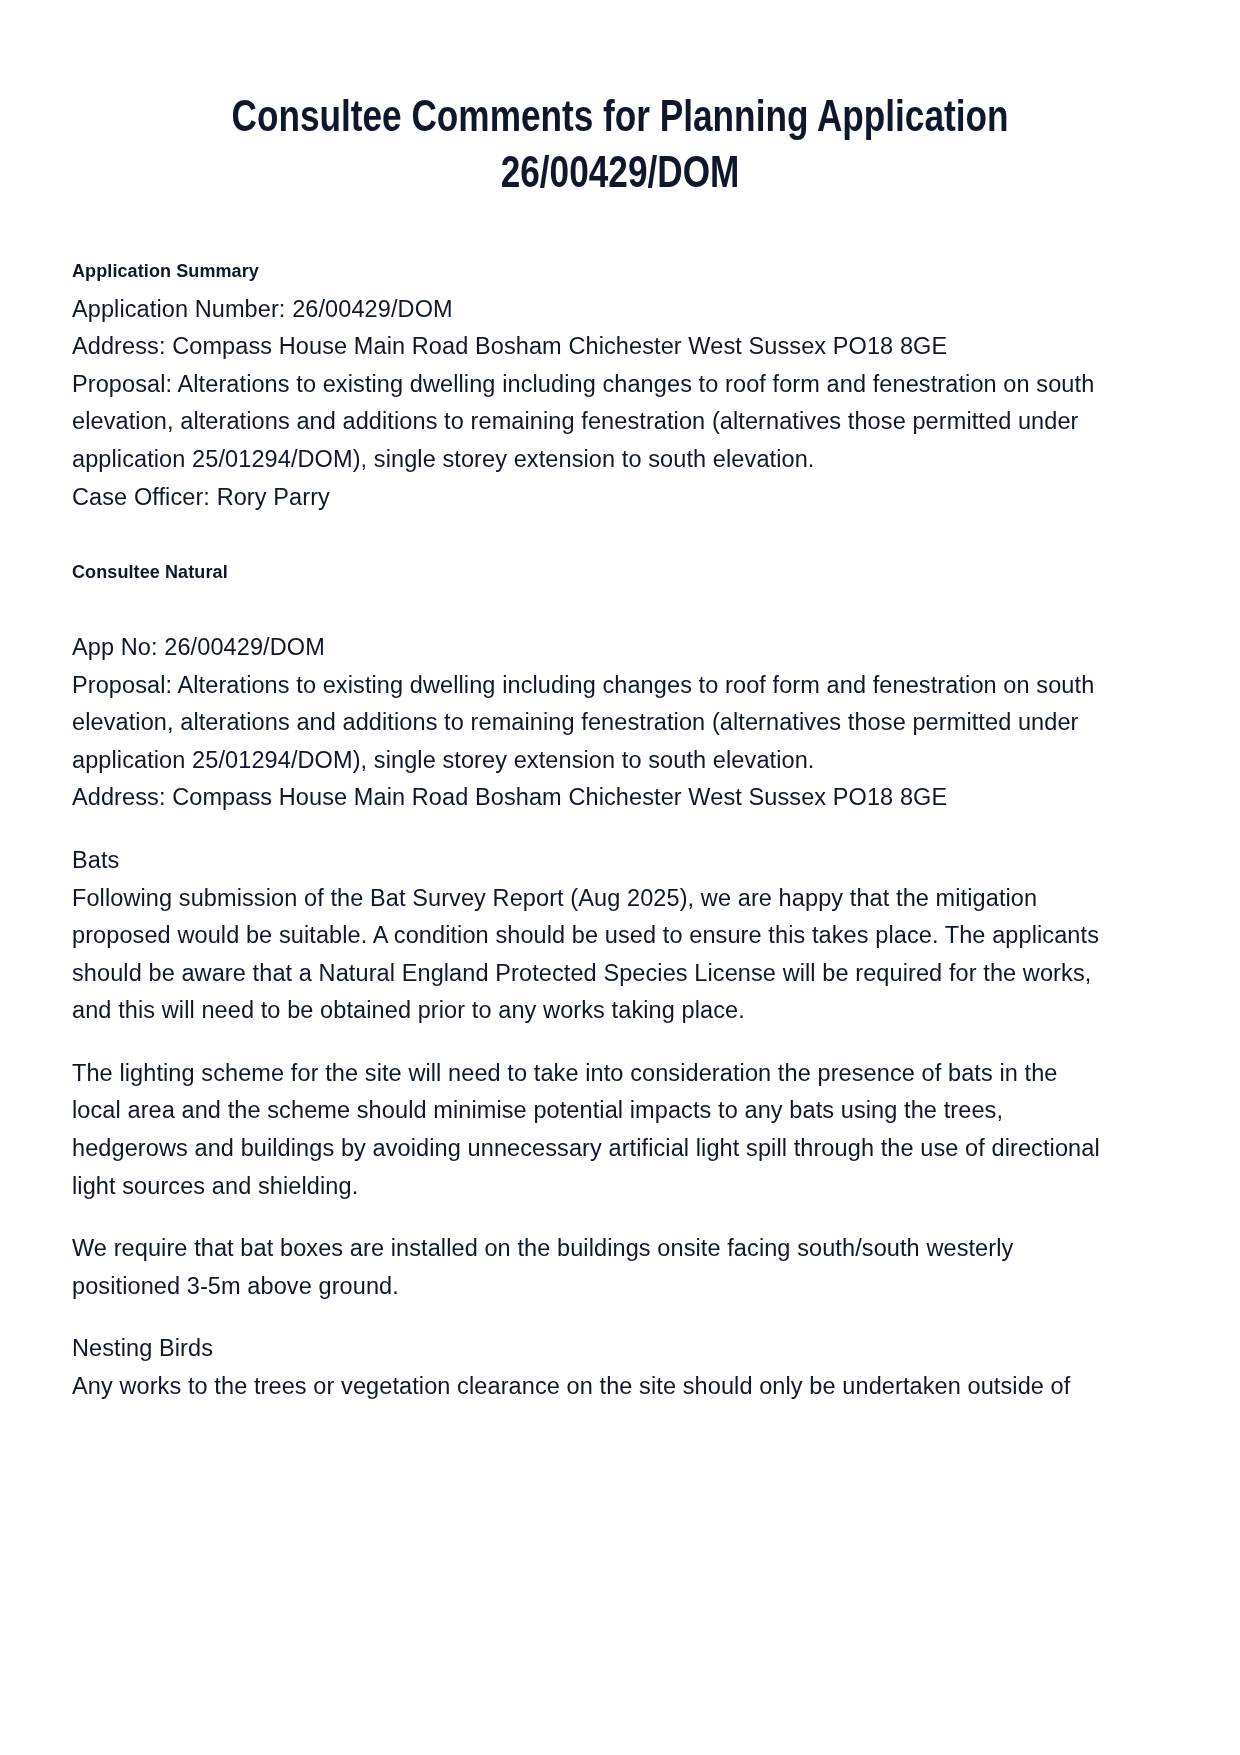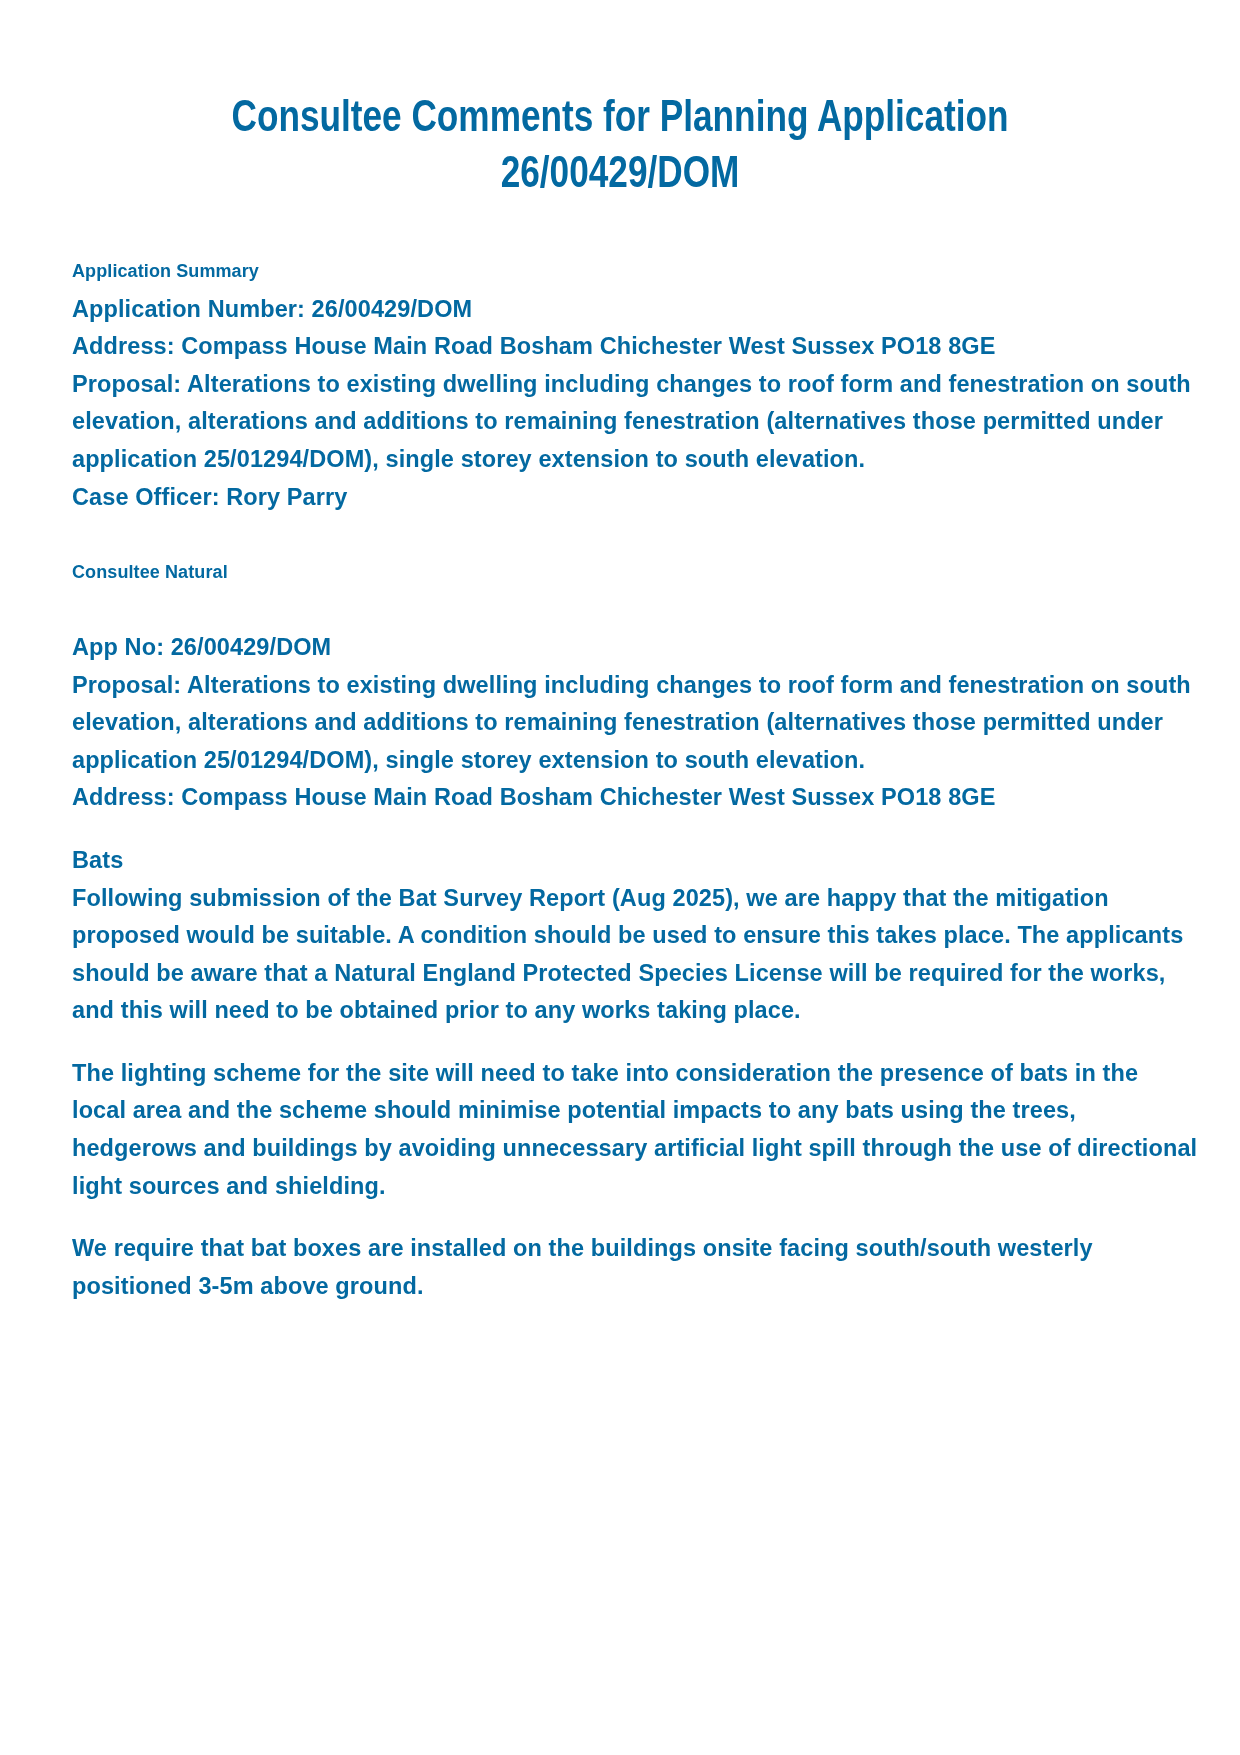--- a/index.html
+++ b/index.html
@@ -5,21 +5,21 @@
   html, body {
     margin: 0;
     padding: 0;
     background: #ffffff;
   }
   .page {
     position: relative;
     width: 1240px;
     height: 1456px;
     background: #ffffff;
-    color: #0369a1;
+    color: #0f172a;
     font-family: "Liberation Sans", sans-serif;
     overflow: hidden;
   }
   .doc-title {
     margin: 88px 0 0 0;
     font-size: 44px;
     font-weight: bold;
     line-height: 56px;
     text-align: center;
     white-space: pre-line;
@@ -37,21 +37,21 @@
   .section h2 {
     margin: 0;
     font-size: 18px;
     font-weight: bold;
     line-height: 37.6px;
     letter-spacing: 0.1px;
   }
   .para {
     margin: 0;
     font-size: 23.5px;
-    font-weight: bold;
+    font-weight: normal;
     line-height: 37.6px;
     white-space: pre;
     letter-spacing: 0.1px;
   }
   .section .para + .para {
     margin-top: 25px;
   }
 </style>
 </head>
 <body>
@@ -87,16 +87,18 @@
 Following submission of the Bat Survey Report (Aug 2025), we are happy that the mitigation
 proposed would be suitable. A condition should be used to ensure this takes place. The applicants
 should be aware that a Natural England Protected Species License will be required for the works,
 and this will need to be obtained prior to any works taking place.</p>
       <p class="para">The lighting scheme for the site will need to take into consideration the presence of bats in the
 local area and the scheme should minimise potential impacts to any bats using the trees,
 hedgerows and buildings by avoiding unnecessary artificial light spill through the use of directional
 light sources and shielding.</p>
       <p class="para">We require that bat boxes are installed on the buildings onsite facing south/south westerly
 positioned 3-5m above ground.</p>
+      <p class="para">Nesting Birds
+Any works to the trees or vegetation clearance on the site should only be undertaken outside of</p>
     </section>
 
   </div>
 </div>
 
 </body></html>

